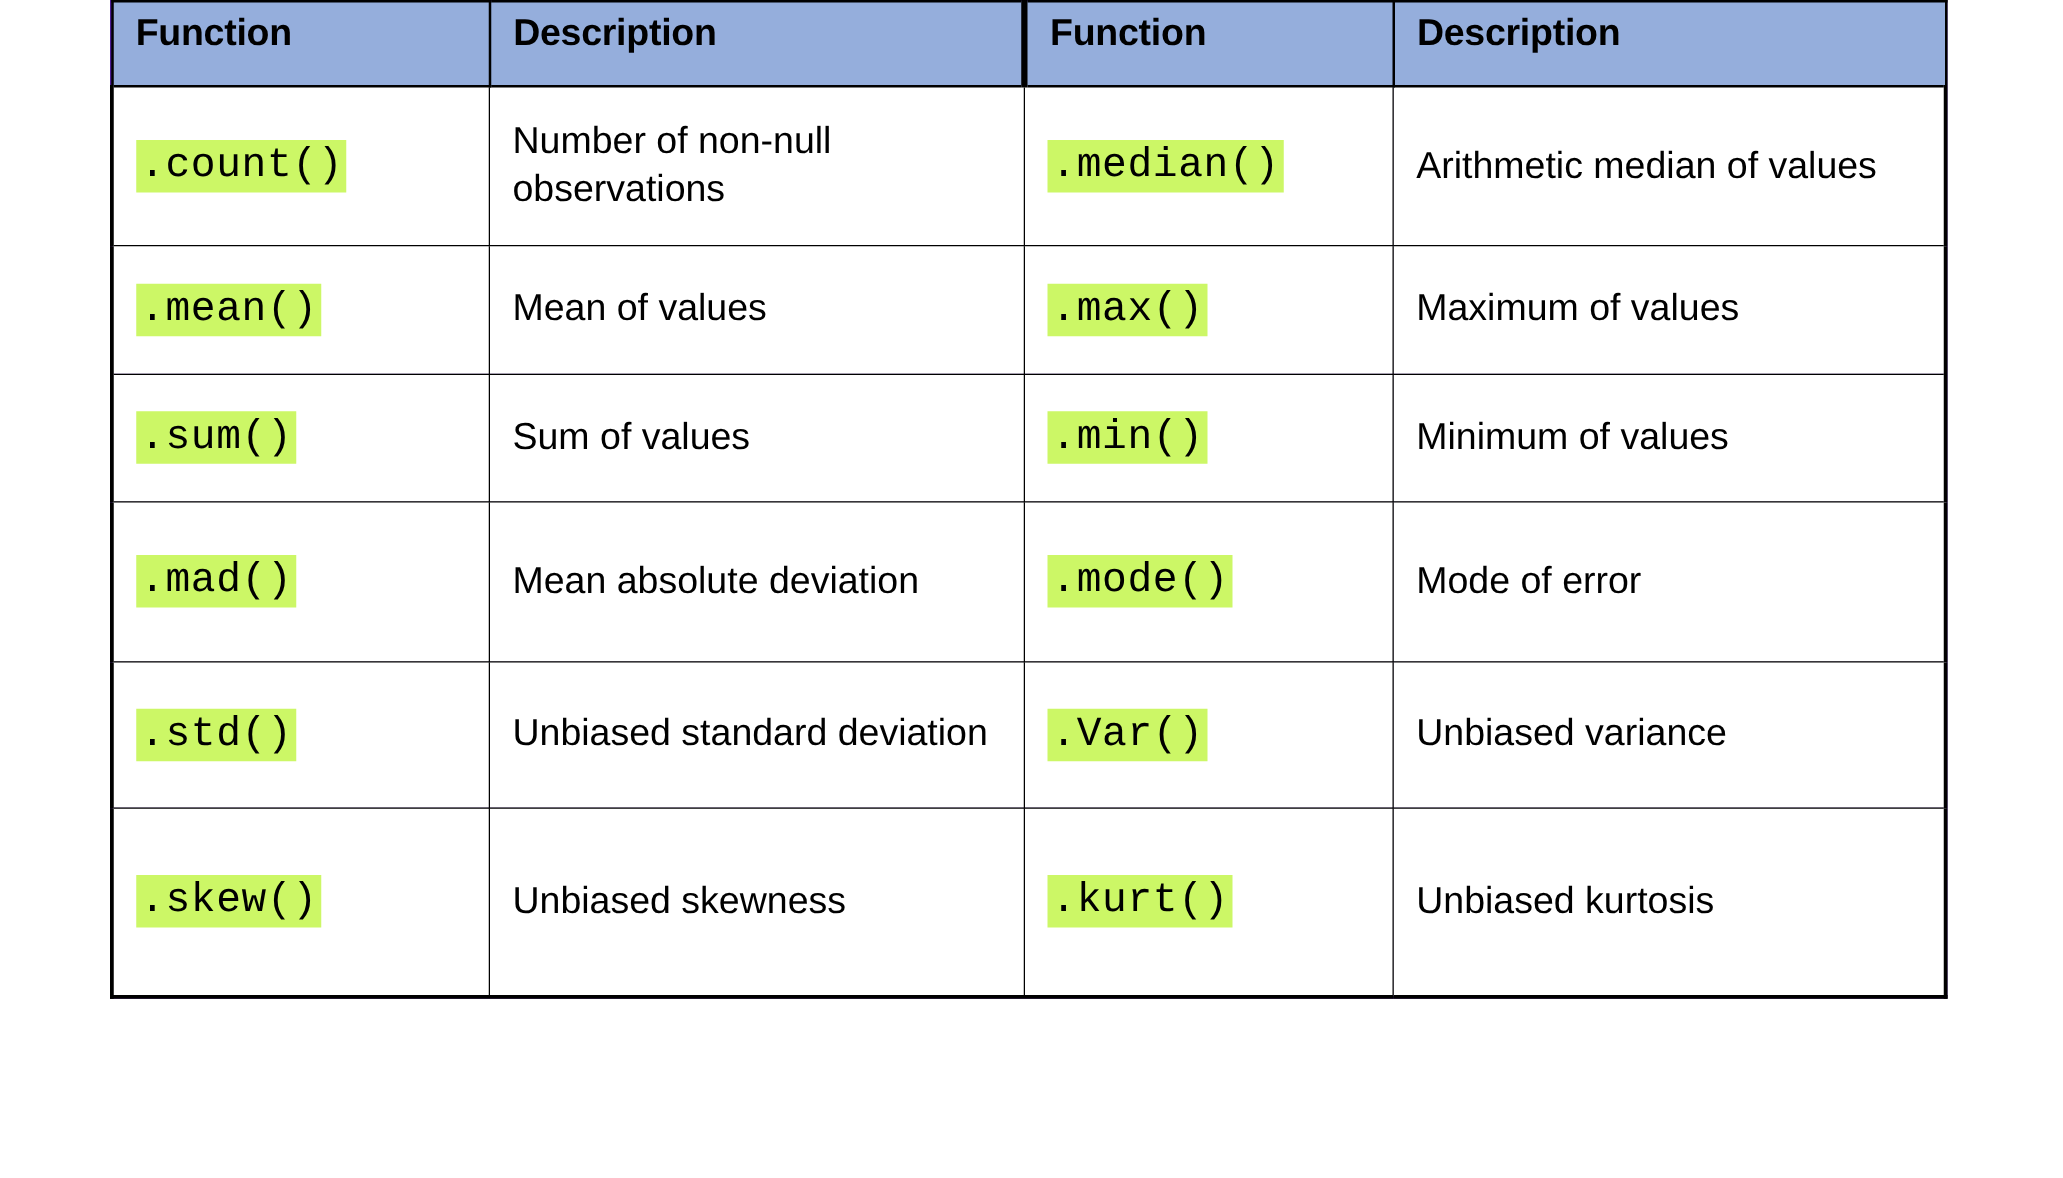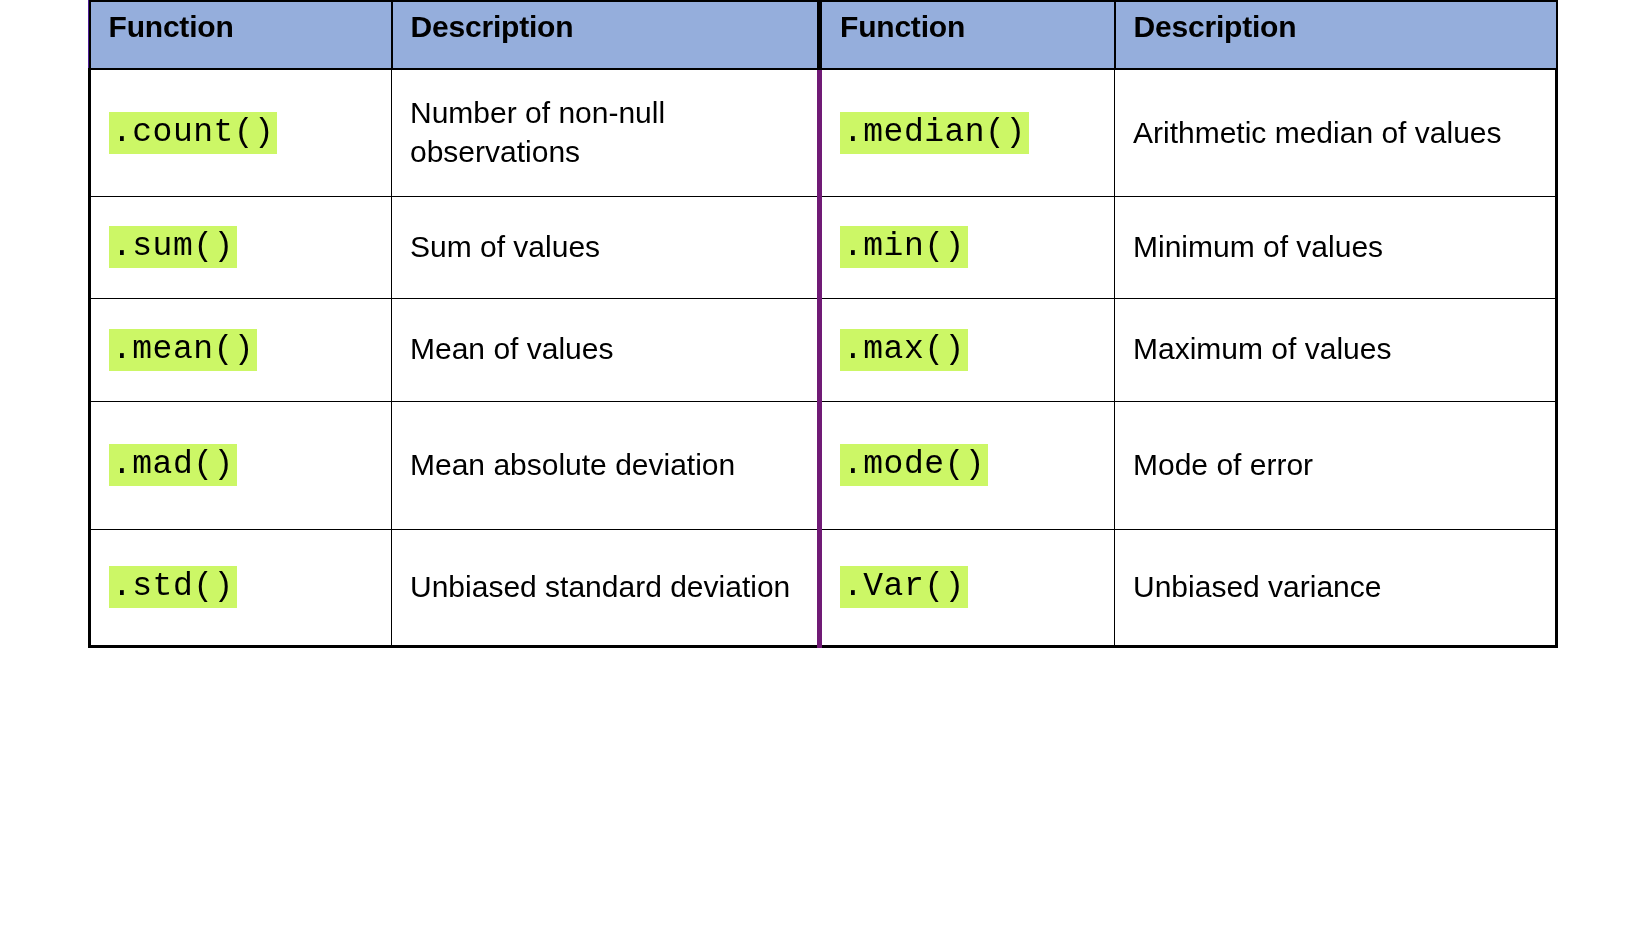--- a/index.html
+++ b/index.html
@@ -65,21 +65,21 @@
     font-size: 30px;
     line-height: 1.28;
     padding: 6px 14px 6px 18px;
     box-sizing: border-box;
     background: #ffffff;
   }
   tbody td.fn-cell {
     padding-left: 18px;
   }
   tbody td.mid-left {
-    border-left: 5px solid #701a75;
+    border-left: 1px solid #701a75;
   }
   tbody tr:last-child td {
     border-bottom: 3px solid #000000;
   }
   tbody td.edge-right {
     border-right: 3px solid #000000;
   }
   tbody td.edge-left {
     border-left: 3px solid #000000;
   }
@@ -133,50 +133,50 @@
           <span class="desc">Number of non-null observations</span>
         </td>
         <td class="fn-cell mid-left">
           <span class="code">.median()</span>
         </td>
         <td class="edge-right">
           <span class="desc">Arithmetic median of values</span>
         </td>
       </tr>
 
+      <tr style="height:103px">
+        <td class="fn-cell edge-left">
+          <span class="code">.mean()</span>
+        </td>
+        <td>
+          <span class="desc">Mean of values</span>
+        </td>
+        <td class="fn-cell mid-left">
+          <span class="code">.max()</span>
+        </td>
+        <td class="edge-right">
+          <span class="desc">Maximum of values</span>
+        </td>
+      </tr>
+
       <tr style="height:102px">
         <td class="fn-cell edge-left">
           <span class="code">.sum()</span>
         </td>
         <td>
           <span class="desc">Sum of values</span>
         </td>
         <td class="fn-cell mid-left">
           <span class="code">.min()</span>
         </td>
         <td class="edge-right">
           <span class="desc">Minimum of values</span>
         </td>
       </tr>
 
-      <tr style="height:103px">
-        <td class="fn-cell edge-left">
-          <span class="code">.mean()</span>
-        </td>
-        <td>
-          <span class="desc">Mean of values</span>
-        </td>
-        <td class="fn-cell mid-left">
-          <span class="code">.max()</span>
-        </td>
-        <td class="edge-right">
-          <span class="desc">Maximum of values</span>
-        </td>
-      </tr>
-
       <tr style="height:128px">
         <td class="fn-cell edge-left">
           <span class="code">.mad()</span>
         </td>
         <td>
           <span class="desc">Mean absolute deviation</span>
         </td>
         <td class="fn-cell mid-left">
           <span class="code">.mode()</span>
         </td>
@@ -194,17 +194,31 @@
         </td>
         <td class="fn-cell mid-left">
           <span class="code">.Var()</span>
         </td>
         <td class="edge-right">
           <span class="desc">Unbiased variance</span>
         </td>
       </tr>
 
 
+      <tr style="height:151px">
+        <td class="fn-cell edge-left">
+          <span class="code">.skew()</span>
+        </td>
+        <td>
+          <span class="desc">Unbiased skewness</span>
+        </td>
+        <td class="fn-cell mid-left">
+          <span class="code">.kurt()</span>
+        </td>
+        <td class="edge-right">
+          <span class="desc">Unbiased kurtosis</span>
+        </td>
+      </tr>
 
     </tbody>
   </table>
 
 </div>
 
 </body></html>

